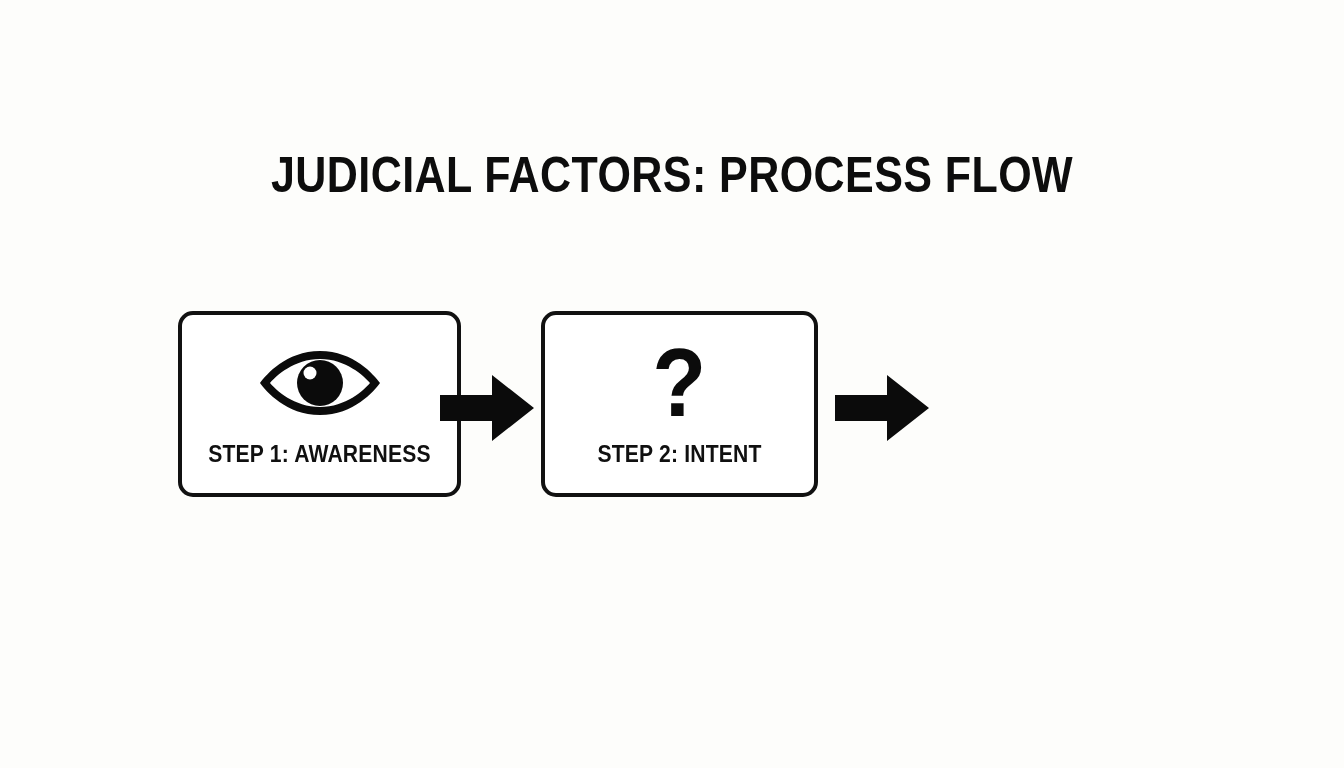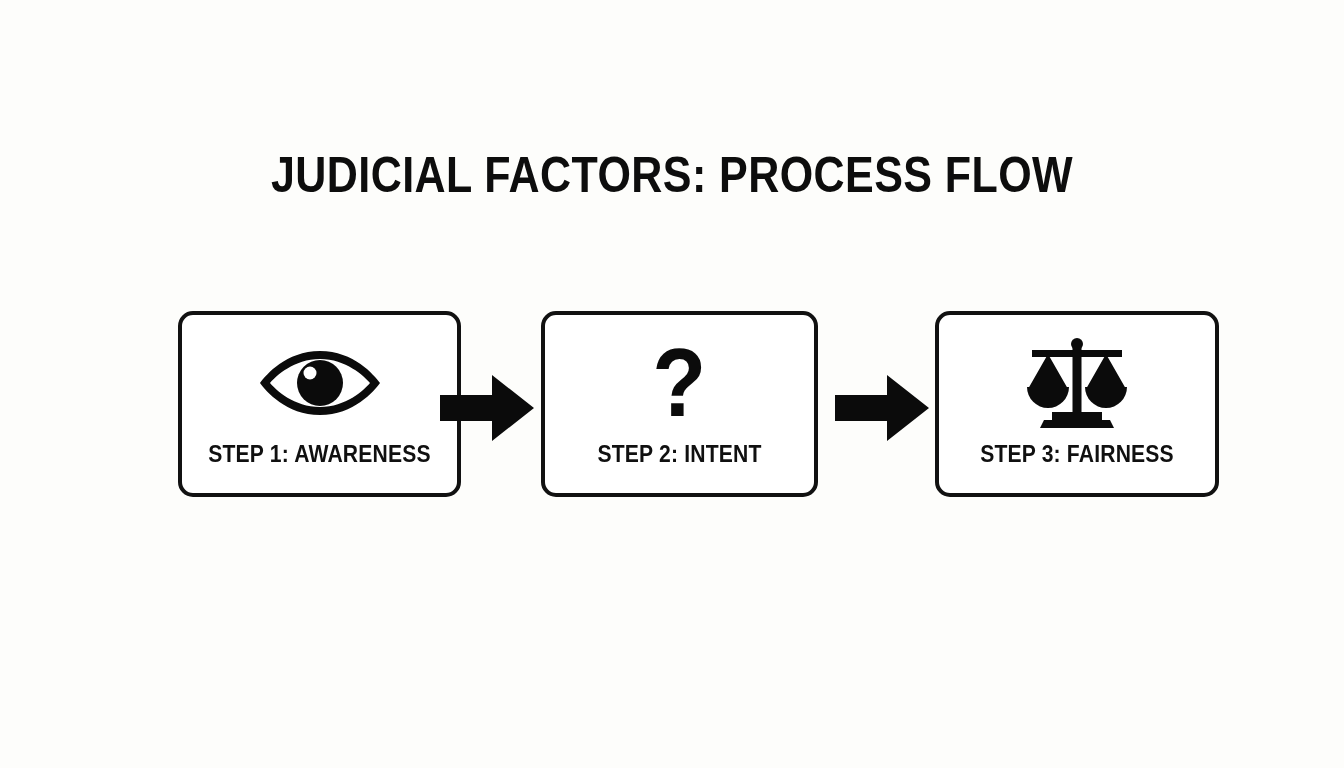--- a/index.html
+++ b/index.html
@@ -142,39 +142,15 @@
       </div>
       <div class="node-label">STEP 2: INTENT</div>
     </div>
 
     <div class="arrow a2">
       <svg width="94" height="66" viewBox="0 0 94 66" aria-hidden="true">
         <path d="M0 20 L52 20 L52 0 L94 33 L52 66 L52 46 L0 46 Z" fill="#0b0b0b"></path>
       </svg>
     </div>
 
-    <div class="node n3">
-      <div class="node-icon">
-        <svg width="110" height="92" viewBox="0 0 110 92" aria-hidden="true">
-
-          <circle cx="55" cy="7" r="6" fill="#0b0b0b"></circle>
-
-          <rect x="10" y="13" width="90" height="7" fill="#0b0b0b"></rect>
-
-          <rect x="50.5" y="7" width="9" height="68" fill="#0b0b0b"></rect>
-
-          <rect x="30" y="75" width="50" height="8" fill="#0b0b0b"></rect>
-          <path d="M22 83 L88 83 L92 91 L18 91 Z" fill="#0b0b0b"></path>
-
-          <path d="M26 17 L6 52 L46 52 Z M26 27 L15 47 L37 47 Z" fill="#0b0b0b"></path>
-
-          <path d="M5 50 A 21 21 0 0 0 47 50 Z" fill="#0b0b0b"></path>
-
-          <path d="M84 17 L64 52 L104 52 Z M84 27 L73 47 L95 47 Z" fill="#0b0b0b"></path>
-
-          <path d="M63 50 A 21 21 0 0 0 105 50 Z" fill="#0b0b0b"></path>
-        </svg>
-      </div>
-      <div class="node-label">STEP 3: FAIRNESS</div>
-    </div>
 
   </div>
 </div>
 
 </body></html>

